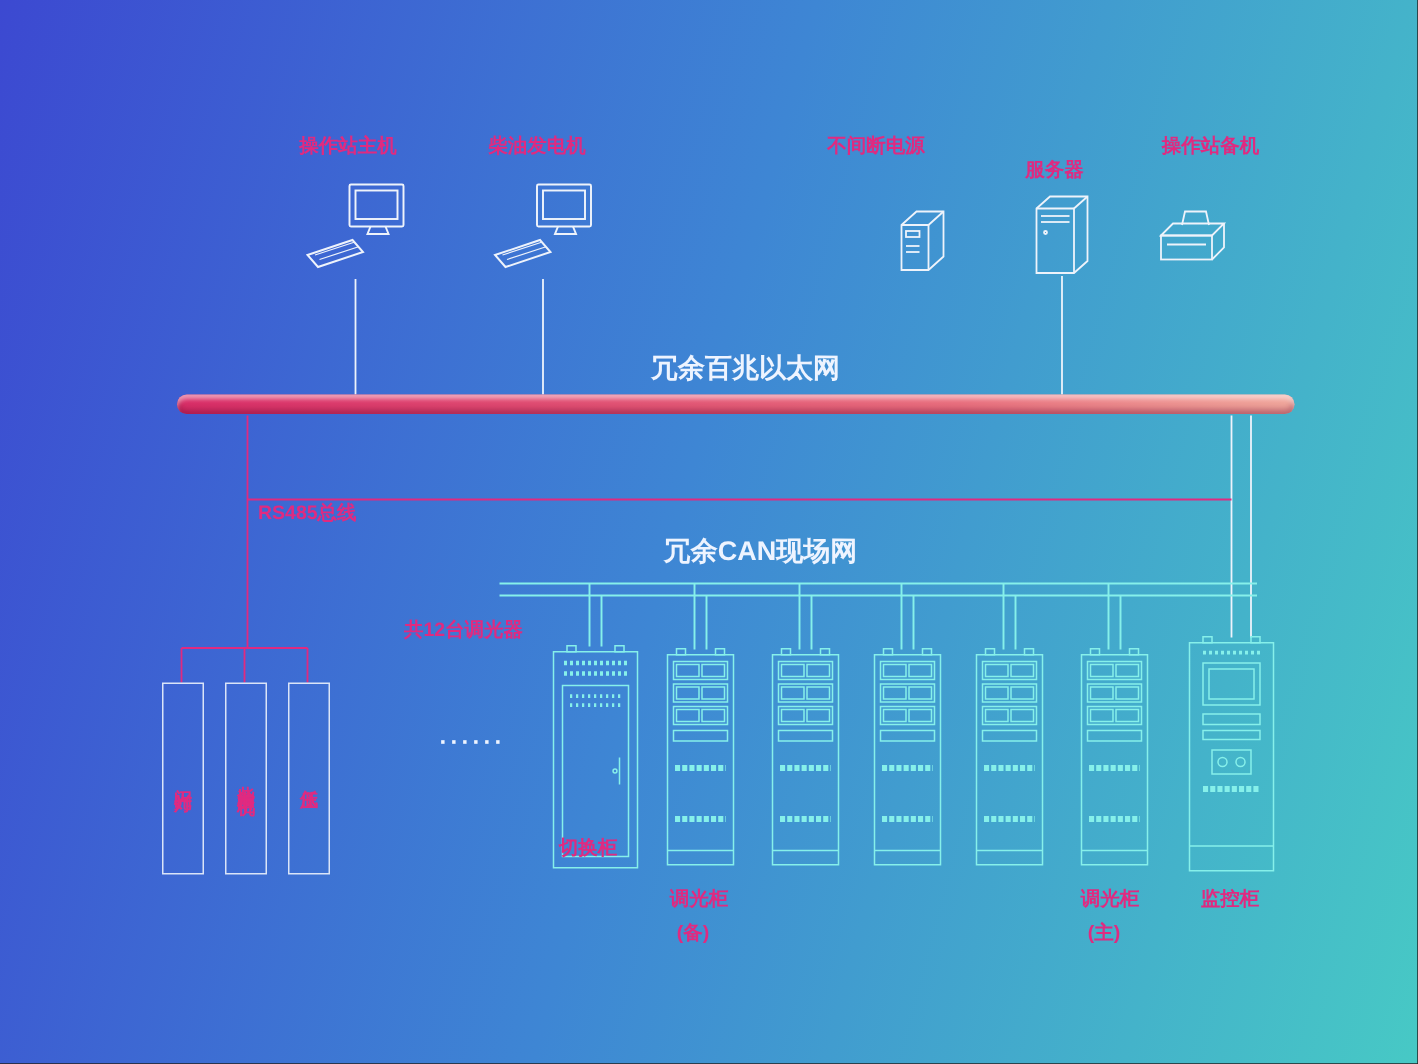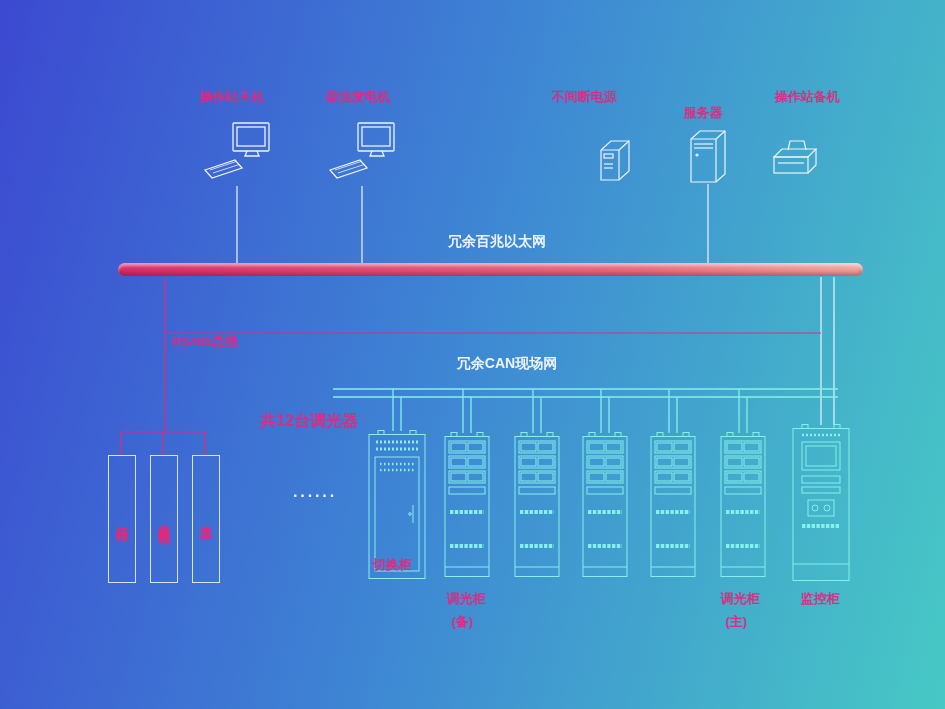--- a/index.html
+++ b/index.html
@@ -6,21 +6,21 @@
   .stage{
     position:relative;width:945px;height:709px;overflow:hidden;
     background:linear-gradient(105deg,#3c49d1 0%,#3e86d4 48%,#47c9c5 100%);
     font-family:"Liberation Sans","DejaVu Sans",sans-serif;
   }
   .abs{position:absolute;}
   .lbl{position:absolute;white-space:nowrap;font-weight:bold;transform:translateX(-50%);}
   .lbl.anchor-left{transform:none;margin-top:20px;}
   .magenta{color:#e02a80;}
   .white{color:#eef4ff;}
-  .fs12{font-size:16px;} .fs13{font-size:13px;} .fs14{font-size:14px;}
+  .fs12{font-size:13px;} .fs13{font-size:13px;} .fs14{font-size:18px;}
   .bus{
     position:absolute;left:118px;top:263px;width:745px;height:13px;border-radius:7px;
     background:linear-gradient(to right,#d92e68,#e96f7e 70%,#f0a79c);
     box-shadow:inset 0 3px 3px rgba(255,255,255,.5), inset 0 -3px 4px rgba(100,0,40,.4);
   }
   .vbar{
     position:absolute;width:26px;height:126px;border:1.2px solid rgba(235,242,252,.9);
     display:flex;align-items:center;justify-content:center;background:transparent;
   }
   .vbar span{

